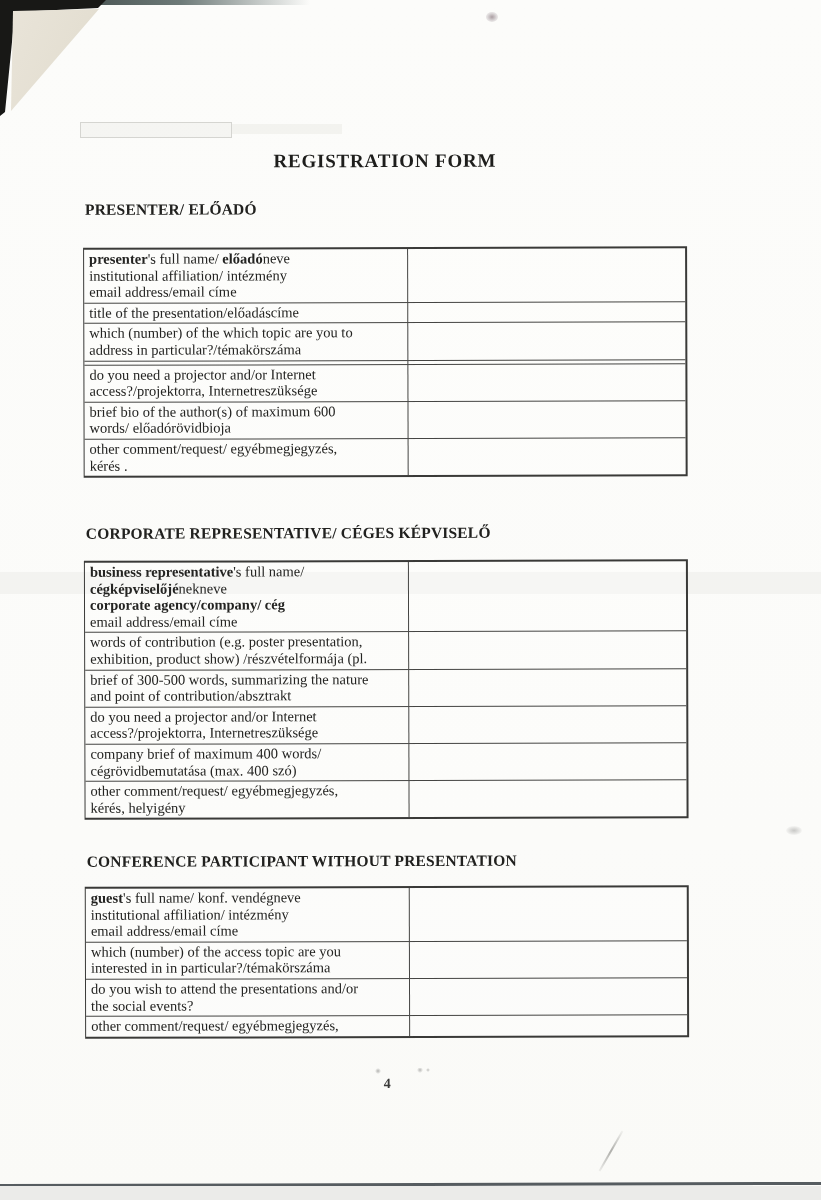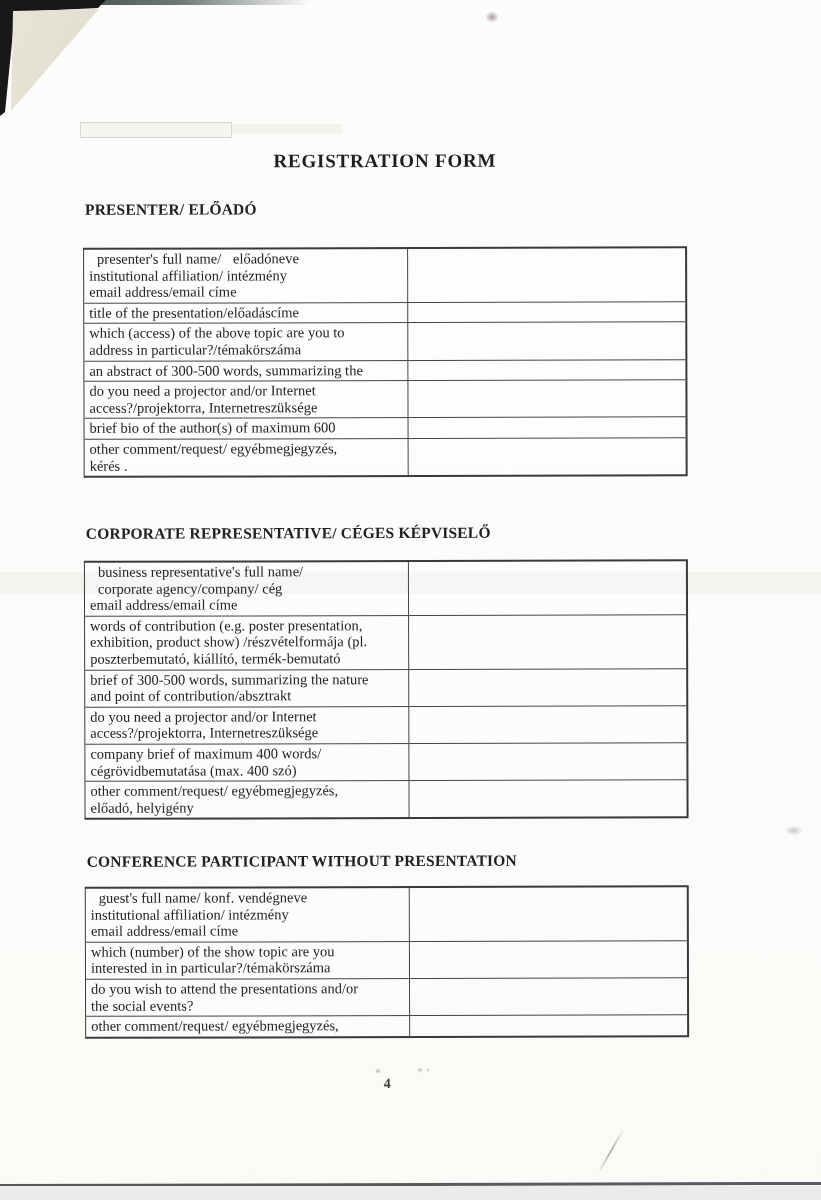--- a/index.html
+++ b/index.html
@@ -33,21 +33,21 @@
   }
   .trow{display:flex;border-bottom:1px solid #454543;}
   .trow:last-child{border-bottom:none;}
   .qcell{
     width:324px;box-sizing:border-box;
     border-right:1px solid #454543;
     padding:1px 4px 2px 5px;overflow:hidden;
   }
   .acell{flex:1;}
   .line{font-size:14.5px;line-height:16.6px;color:#242422;white-space:nowrap;}
-  .line .b{font-weight:normal;margin-left:8px;}
+  .line .b{font-weight:bold;}
   .page-number{
     position:absolute;top:1076px;left:84px;width:604px;text-align:center;
     font-size:14px;font-weight:bold;color:#3a3a38;
   }
   
   .corner-shadow{
     position:absolute;top:0;left:0;width:110px;height:118px;
     background:#181816;
     clip-path:polygon(0 0,106px 0,98px 8px,15px 12px,5px 112px,0 116px);
   }
@@ -134,69 +134,69 @@
             <div class="acell"></div>
           </div>
           <div class="trow">
             <div class="qcell">
               <div class="line"><span>title of the presentation/előadáscíme</span></div>
             </div>
             <div class="acell"></div>
           </div>
           <div class="trow">
             <div class="qcell">
-              <div class="line"><span>which (access) of the above topic are you to</span></div>
+              <div class="line"><span>which (number) of the which topic are you to</span></div>
               <div class="line"><span>address in particular?/témakörszáma</span></div>
             </div>
             <div class="acell"></div>
           </div>
           <div class="trow">
             <div class="qcell">
-              <div class="line"><span>an abstract of 300-500 words, summarizing the</span></div>
             </div>
             <div class="acell"></div>
           </div>
           <div class="trow">
             <div class="qcell">
               <div class="line"><span>do you need a projector and/or Internet</span></div>
               <div class="line"><span>access?/projektorra, Internetreszüksége</span></div>
             </div>
             <div class="acell"></div>
           </div>
           <div class="trow">
             <div class="qcell">
               <div class="line"><span>brief bio of the author(s) of maximum 600</span></div>
+              <div class="line"><span>words/ előadórövidbioja</span></div>
             </div>
             <div class="acell"></div>
           </div>
           <div class="trow">
             <div class="qcell">
               <div class="line"><span>other comment/request/ egyébmegjegyzés,</span></div>
               <div class="line"><span>kérés .</span></div>
             </div>
             <div class="acell"></div>
           </div>
         </div>
       </div>
       <div class="section" style="top: 524px;">
         <div class="section-heading">CORPORATE REPRESENTATIVE/ CÉGES KÉPVISELŐ</div>
         <div class="form-table" style="margin-top: 18px;">
           <div class="trow">
             <div class="qcell">
               <div class="line"><span class="b">business representative</span><span>'s full name/</span></div>
+              <div class="line"><span class="b">cégképviselőjé</span><span>nekneve</span></div>
               <div class="line"><span class="b">corporate agency/company/ cég</span></div>
               <div class="line"><span>email address/email címe</span></div>
             </div>
             <div class="acell"></div>
           </div>
           <div class="trow">
             <div class="qcell">
               <div class="line"><span>words of contribution (e.g. poster presentation,</span></div>
               <div class="line"><span>exhibition, product show) /részvételformája (pl.</span></div>
-              <div class="line"><span>poszterbemutató, kiállító, termék-bemutató</span></div>
             </div>
             <div class="acell"></div>
           </div>
           <div class="trow">
             <div class="qcell">
               <div class="line"><span>brief of 300-500 words, summarizing the nature</span></div>
               <div class="line"><span>and point of contribution/absztrakt</span></div>
             </div>
             <div class="acell"></div>
           </div>
@@ -210,40 +210,40 @@
           <div class="trow">
             <div class="qcell">
               <div class="line"><span>company brief of maximum 400 words/</span></div>
               <div class="line"><span>cégrövidbemutatása (max. 400 szó)</span></div>
             </div>
             <div class="acell"></div>
           </div>
           <div class="trow">
             <div class="qcell">
               <div class="line"><span>other comment/request/ egyébmegjegyzés,</span></div>
-              <div class="line"><span>előadó, helyigény</span></div>
+              <div class="line"><span>kérés, helyigény</span></div>
             </div>
             <div class="acell"></div>
           </div>
         </div>
       </div>
       <div class="section" style="top: 852px;">
         <div class="section-heading">CONFERENCE PARTICIPANT WITHOUT PRESENTATION</div>
         <div class="form-table" style="margin-top: 16px;">
           <div class="trow">
             <div class="qcell">
               <div class="line"><span class="b">guest</span><span>'s full name/ konf. vendégneve</span></div>
               <div class="line"><span>institutional affiliation/ intézmény</span></div>
               <div class="line"><span>email address/email címe</span></div>
             </div>
             <div class="acell"></div>
           </div>
           <div class="trow">
             <div class="qcell">
-              <div class="line"><span>which (number) of the show topic are you</span></div>
+              <div class="line"><span>which (number) of the access topic are you</span></div>
               <div class="line"><span>interested in in particular?/témakörszáma</span></div>
             </div>
             <div class="acell"></div>
           </div>
           <div class="trow">
             <div class="qcell">
               <div class="line"><span>do you wish to attend the presentations and/or</span></div>
               <div class="line"><span>the social events?</span></div>
             </div>
             <div class="acell"></div>

